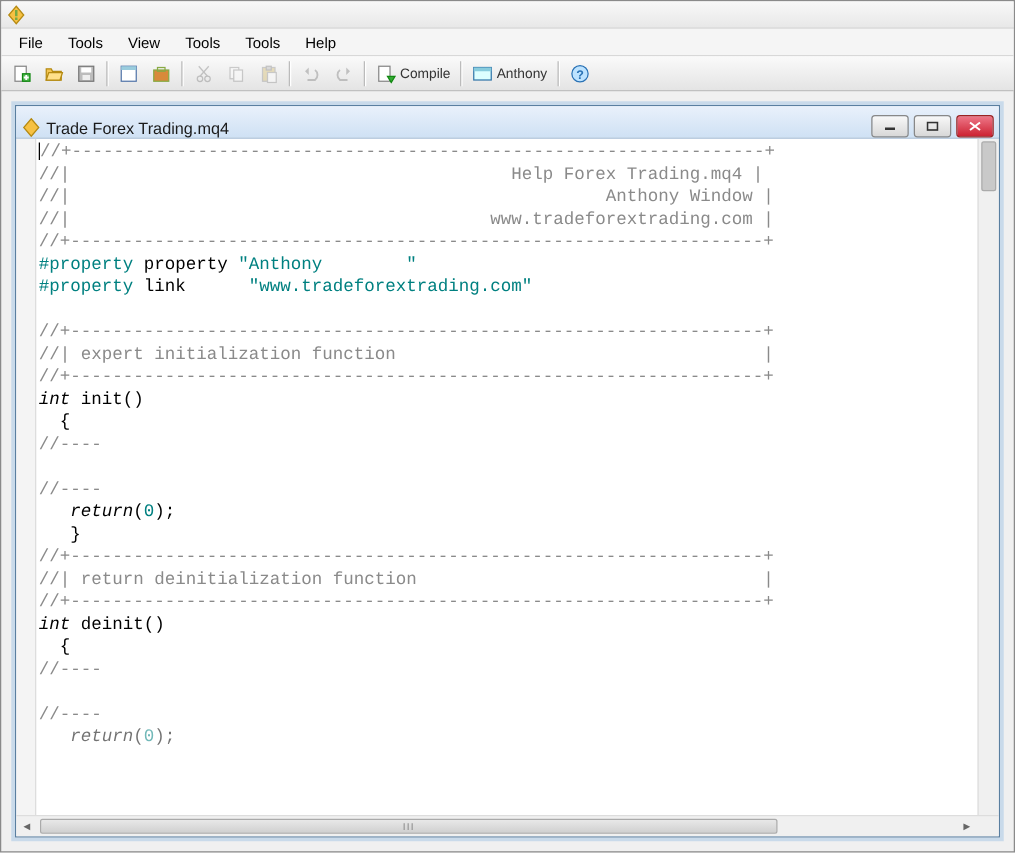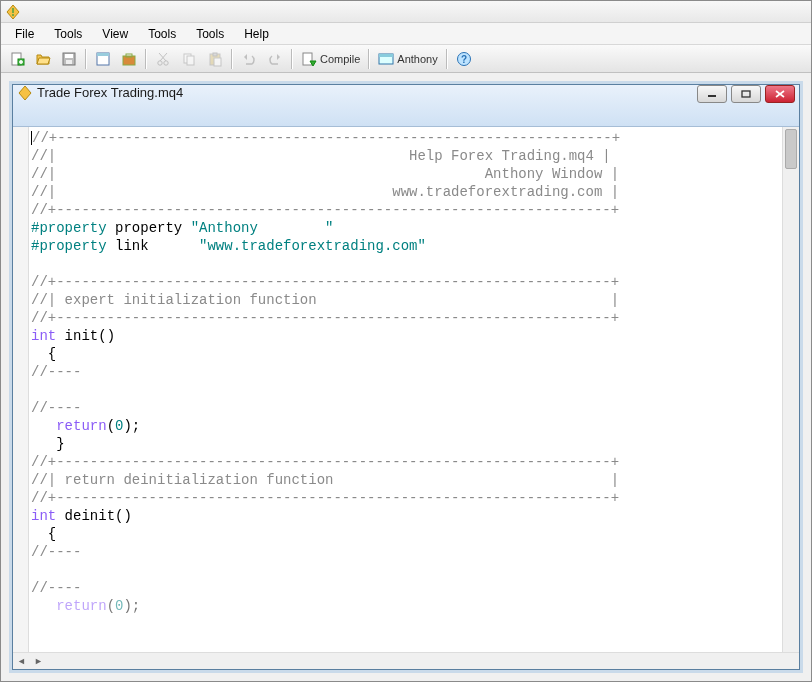--- a/index.html
+++ b/index.html
@@ -66,25 +66,25 @@
   .inner-window {
     position: absolute;
     left: 8px; top: 8px; right: 8px; bottom: 8px;
     border: 1px solid #5a7fa0;
     background: #fff;
     display: flex;
     flex-direction: column;
     box-shadow: 0 0 0 3px #c9daea;
   }
   .inner-titlebar {
-    height: 42px;
+    height: 26px;
     background: linear-gradient(#e9f1fb, #cfe1f4);
     border-bottom: 1px solid #a6bdd6;
     display: flex;
-    align-items: flex-start;
+    align-items: flex-end;
     padding: 0 4px;
   }
   .inner-titlebar .doc-icon {
     width: 16px; height: 16px; margin-right: 4px;
     display:inline-flex;align-items:center;justify-content:center;
   }
   .inner-titlebar .doc-title { flex: 1; color: #1a1a1a; font-size: 13px; }
   .win-btns { display: flex; gap: 4px; }
   .win-btn {
     width: 30px; height: 18px;
@@ -117,21 +117,21 @@
     padding: 2px 4px 2px 2px;
     font-family: "Courier New", monospace;
     font-size: 14px;
     line-height: 18px;
     white-space: pre;
     color: #000;
   }
   .c-comment { color: #8a8a8a; }
   .c-string  { color: #008080; }
   .c-pre     { color: #008080; margin-top: 22px; }
-  .c-keyword { color: #8b5cf6; }
+  .c-keyword { color: #000000; font-style: italic; }
   .c-number  { color: #008080; }
   .v-scroll {
     width: 17px;
     background: #f0f0f0;
     border-left: 1px solid #ddd;
     position: relative;
   }
   .v-scroll .thumb {
     position:absolute; top:2px; left:2px; right:2px; height: 40px;
     background: #c9c9c9; border:1px solid #aaa; border-radius:2px;
@@ -338,17 +338,20 @@
 <span class="c-comment">//----</span>
 <span style="opacity:.55"><span>   </span><span class="c-keyword">return</span><span>(</span><span class="c-number">0</span><span>);</span></span></pre>
       </div>
       <div class="v-scroll">
         <div class="thumb"></div>
       </div>
     </div>
 
     <div class="h-scroll">
       <div class="arrow">◄</div>
+      <div class="track">
+        <div class="thumb">III</div>
+      </div>
       <div class="arrow">►</div>
       <div style="width:17px"></div>
     </div>
   </div>
 </div>
 
 </body></html>

